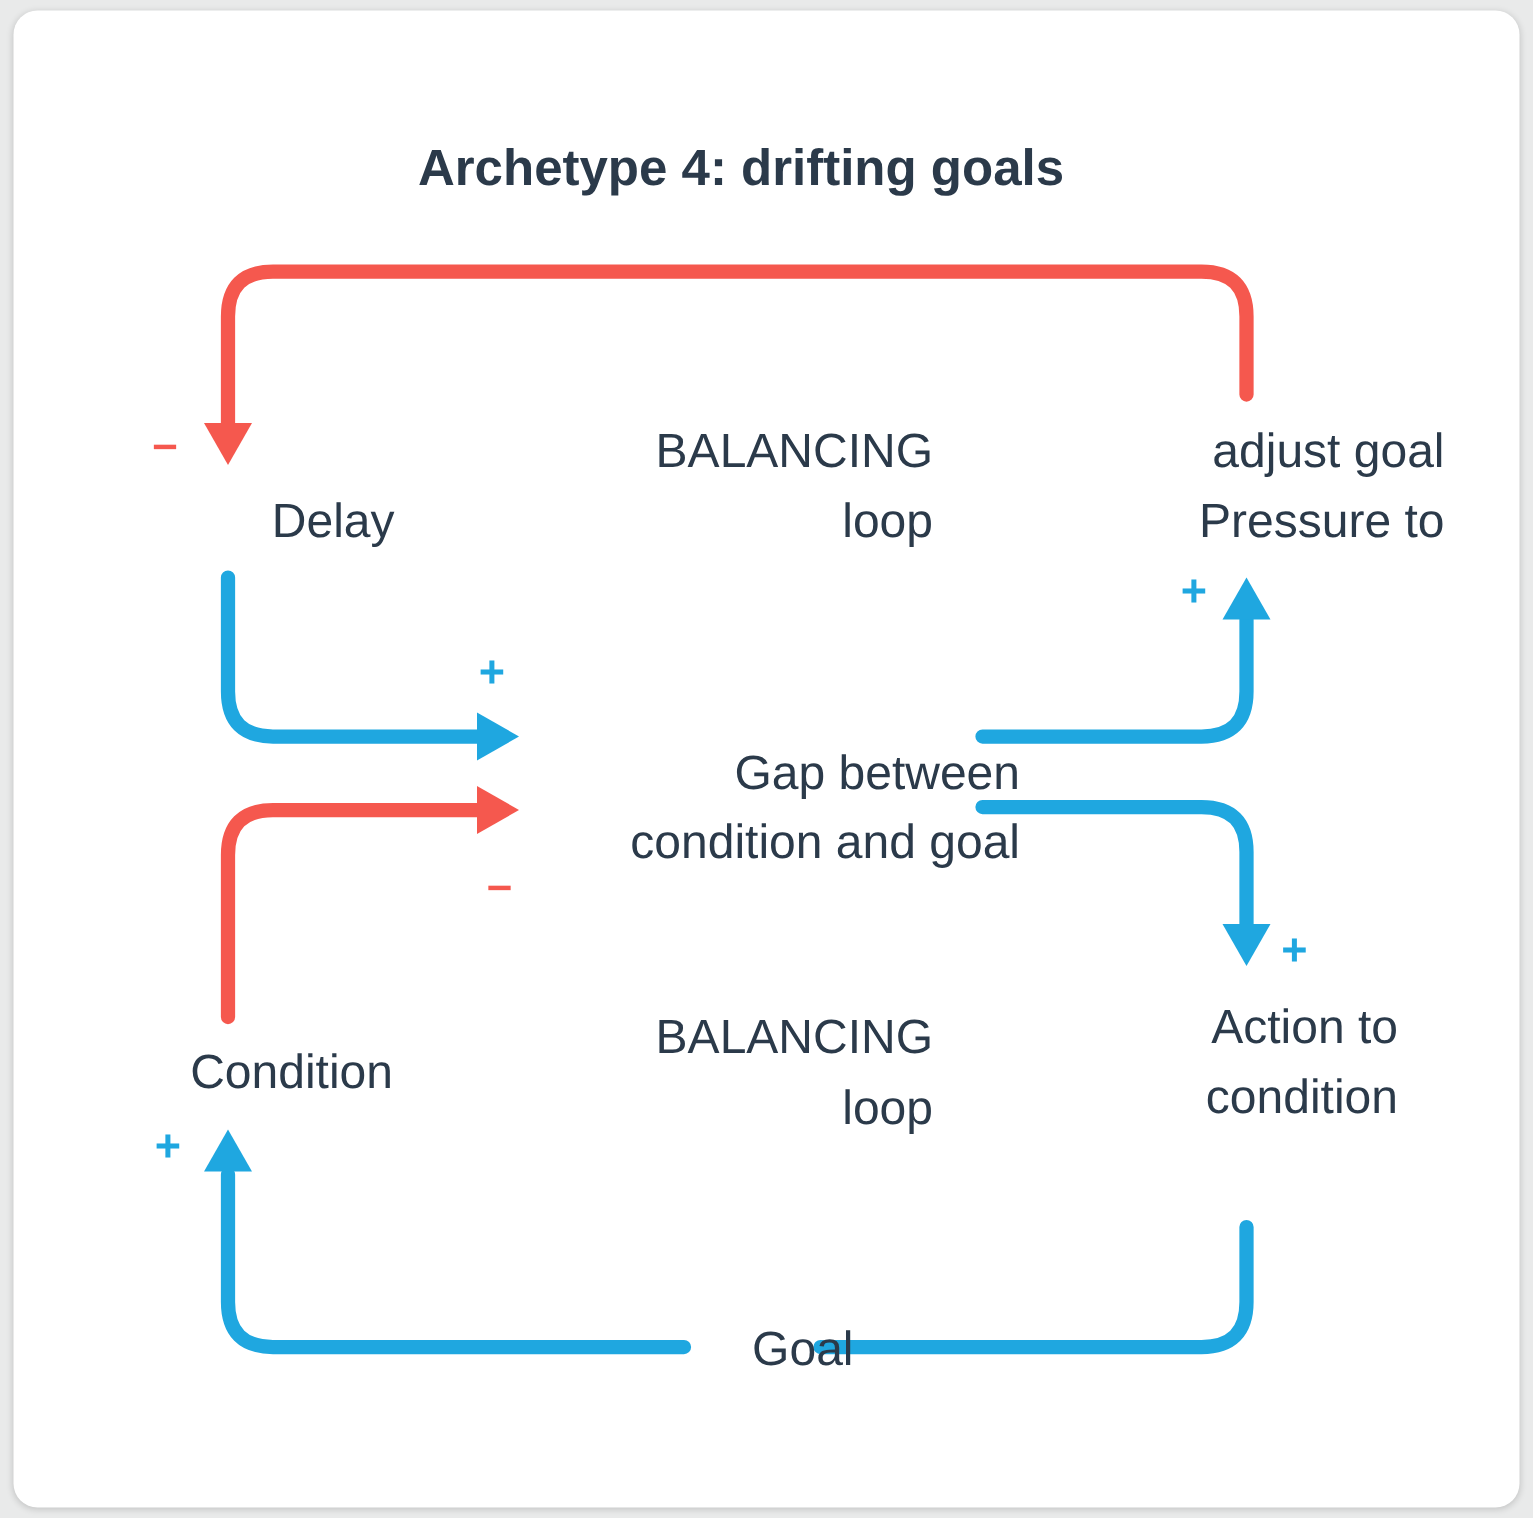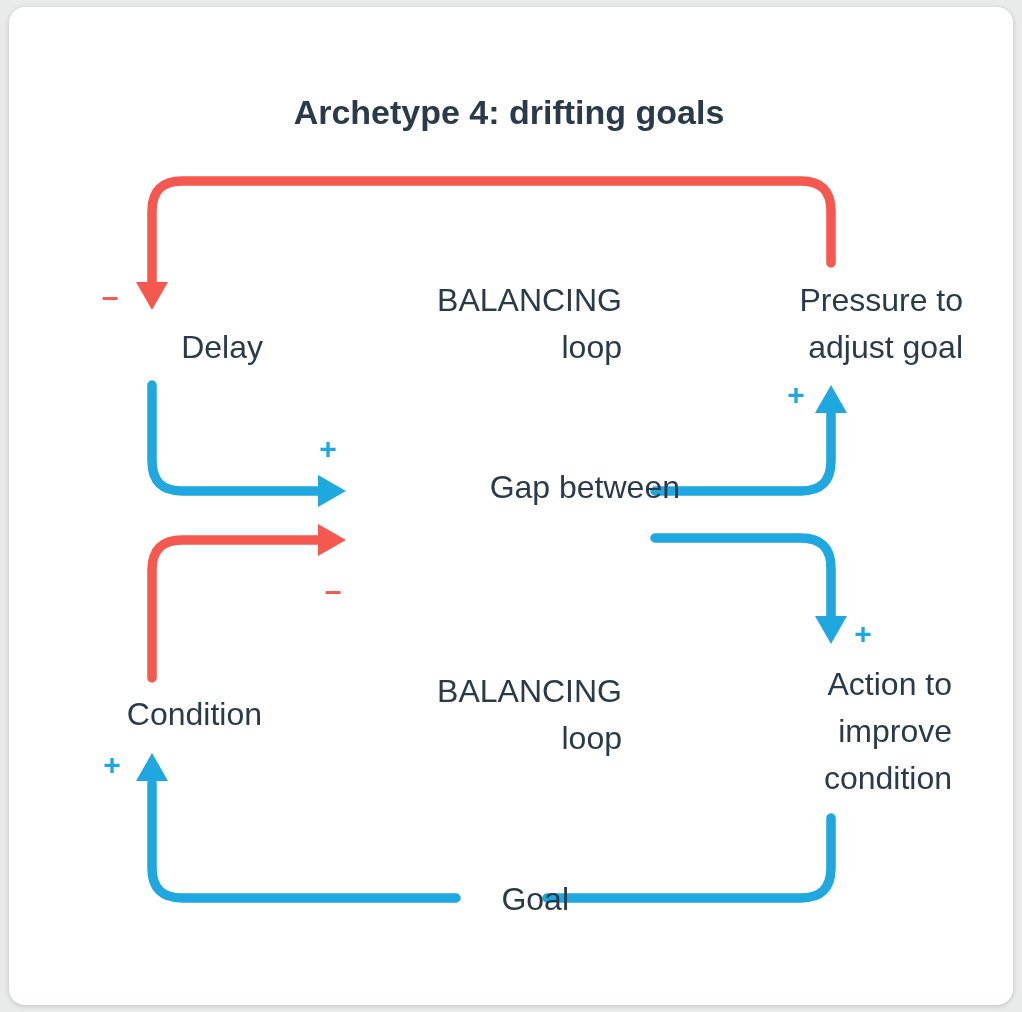--- a/index.html
+++ b/index.html
@@ -24,21 +24,20 @@
   .title {
     position: absolute;
     left: 0; top: 93px;
     width: 988px;
     margin: 0;
     text-align: center;
     font-size: 34px;
     font-weight: bold;
     color: var(--text, #2b3a4a);
     letter-spacing: 0px;
-    padding-left: 15px;
   }
   svg.arrows {
     position: absolute;
     left: 0; top: 0;
   }
   svg.arrows path {
     fill: none;
     stroke-width: 9.5px;
     stroke-linecap: round;
   }
@@ -92,35 +91,35 @@
   <path class="stroke-blue" d="M 831 818 L 831 868 Q 831 898 801 898 L 547 898"></path>
   <path class="stroke-blue" d="M 456 898 L 182 898 Q 152 898 152 868 L 152 783"></path>
   <polygon class="fill-blue" points="136,781 168,781 152,753"></polygon>
 </svg>
 
 <div class="label" style="left:43px; top:324px; width:220px;">
   <span class="line">Delay</span>
 </div>
 
 <div class="label" style="left:703px; top:277px; width:260px;">
+  <span class="line">adjust goal</span>
   <span class="line">Pressure to</span>
-  <span class="line">adjust goal</span>
 </div>
 
-<div class="label" style="left:320px; top:464px; width:360px; line-height:46px;">
+<div class="label" style="left:320px; top:492px; width:360px; line-height:46px;">
   <span class="line">Gap between</span>
+  <span class="line">condition and goal</span>
 </div>
 
 <div class="label" style="left:42px; top:691px; width:220px;">
   <span class="line">Condition</span>
 </div>
 
-<div class="label" style="left:712px; top:661px; width:240px;">
+<div class="label" style="left:692px; top:661px; width:240px;">
   <span class="line">Action to</span>
-  <span class="line">improve</span>
   <span class="line">condition</span>
 </div>
 
 <div class="label" style="left:362px; top:277px; width:260px;">
   <span class="line">BALANCING</span>
   <span class="line">loop</span>
 </div>
 
 <div class="label" style="left:362px; top:668px; width:260px;">
   <span class="line">BALANCING</span>

